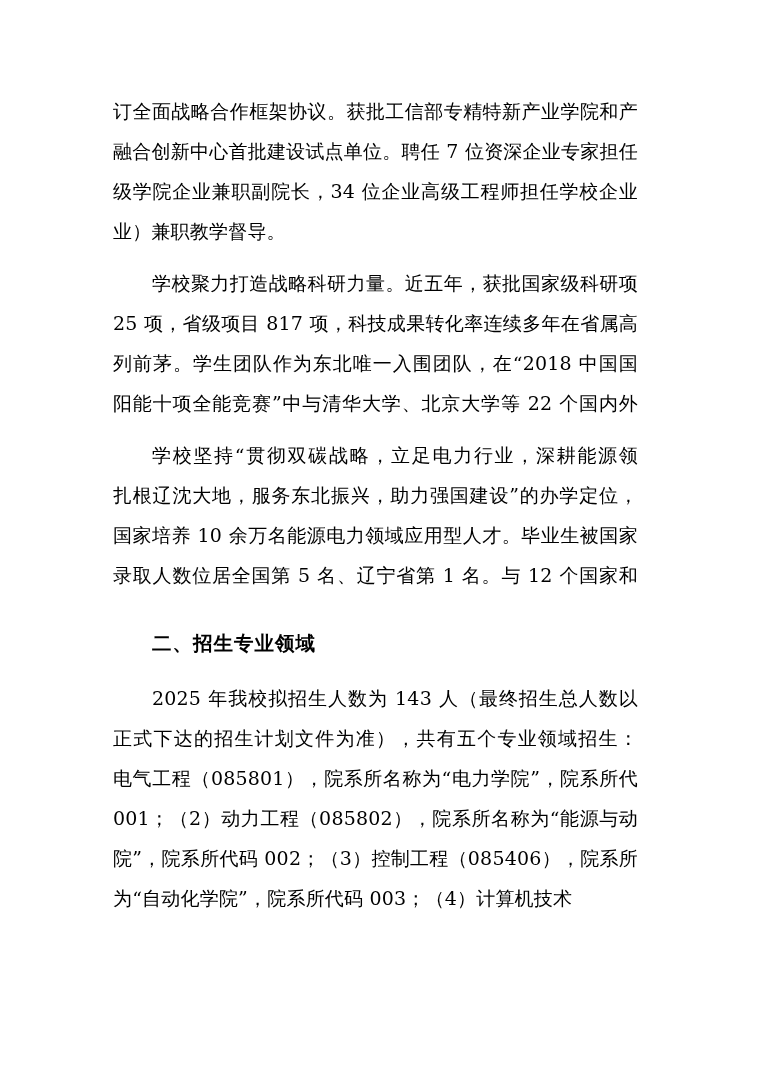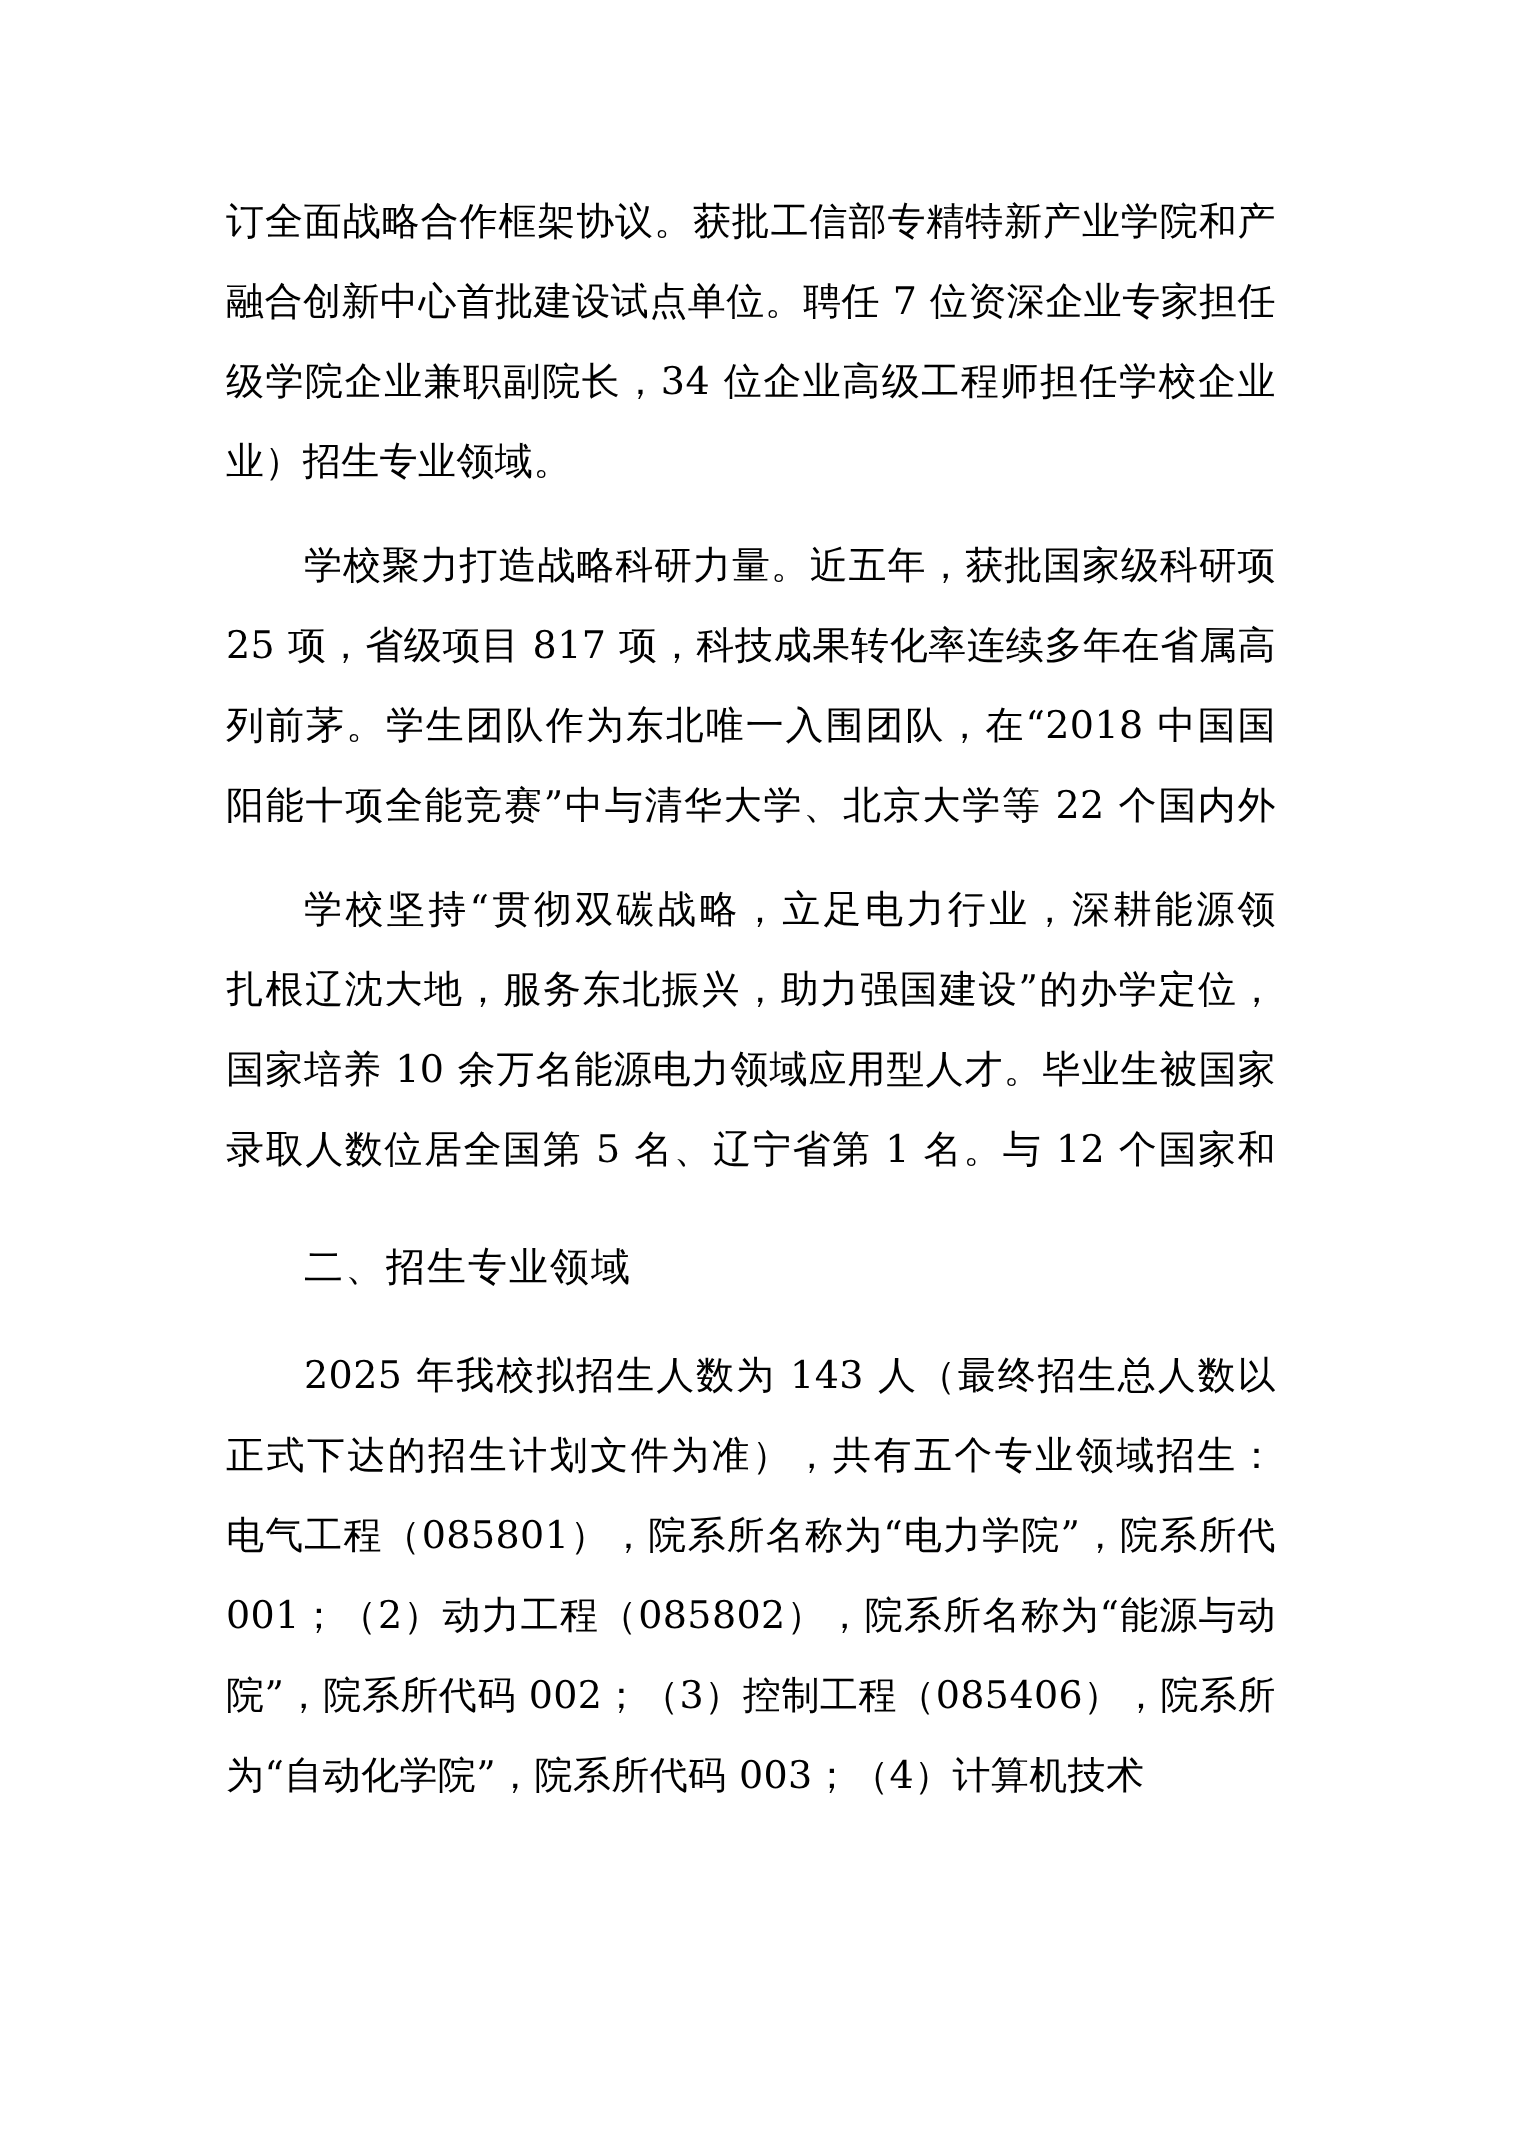--- a/index.html
+++ b/index.html
@@ -37,40 +37,40 @@
     white-space: normal;
   }
   .line.indent {
     padding-left: 39px;
   }
   .line.last {
     text-align: left;
     text-align-last: left;
   }
   .heading {
-    margin: 19px 0 14px 0;
+    margin: 29px 0 14px 0;
     padding-left: 39px;
     height: 40px;
     line-height: 40px;
     font-size: 19.5px;
-    font-weight: normal;
+    font-weight: bold;
     font-family: "DejaVu Sans", "Liberation Sans", sans-serif;
     letter-spacing: 1px;
   }
 </style>
 </head>
 <body>
 
 <div class="page">
   <div class="content">
       <div class="para">
         <div class="line">订全面战略合作框架协议。获批工信部专精特新产业学院和产教</div>
         <div class="line">融合创新中心首批建设试点单位。聘任 7 位资深企业专家担任二</div>
         <div class="line">级学院企业兼职副院长，34 位企业高级工程师担任学校企业（行</div>
-        <div class="line last">业）招生专业领域。</div>
+        <div class="line last">业）兼职教学督导。</div>
       </div>
       <div class="para">
         <div class="line indent">学校聚力打造战略科研力量。近五年，获批国家级科研项目</div>
         <div class="line">25 项，省级项目 817 项，科技成果转化率连续多年在省属高校名</div>
         <div class="line">列前茅。学生团队作为东北唯一入围团队，在“2018 中国国际太</div>
         <div class="line">阳能十项全能竞赛”中与清华大学、北京大学等 22 个国内外知名</div>
       </div>
       <div class="para">
         <div class="line indent">学校坚持“贯彻双碳战略，立足电力行业，深耕能源领域，</div>
         <div class="line">扎根辽沈大地，服务东北振兴，助力强国建设”的办学定位，为</div>

